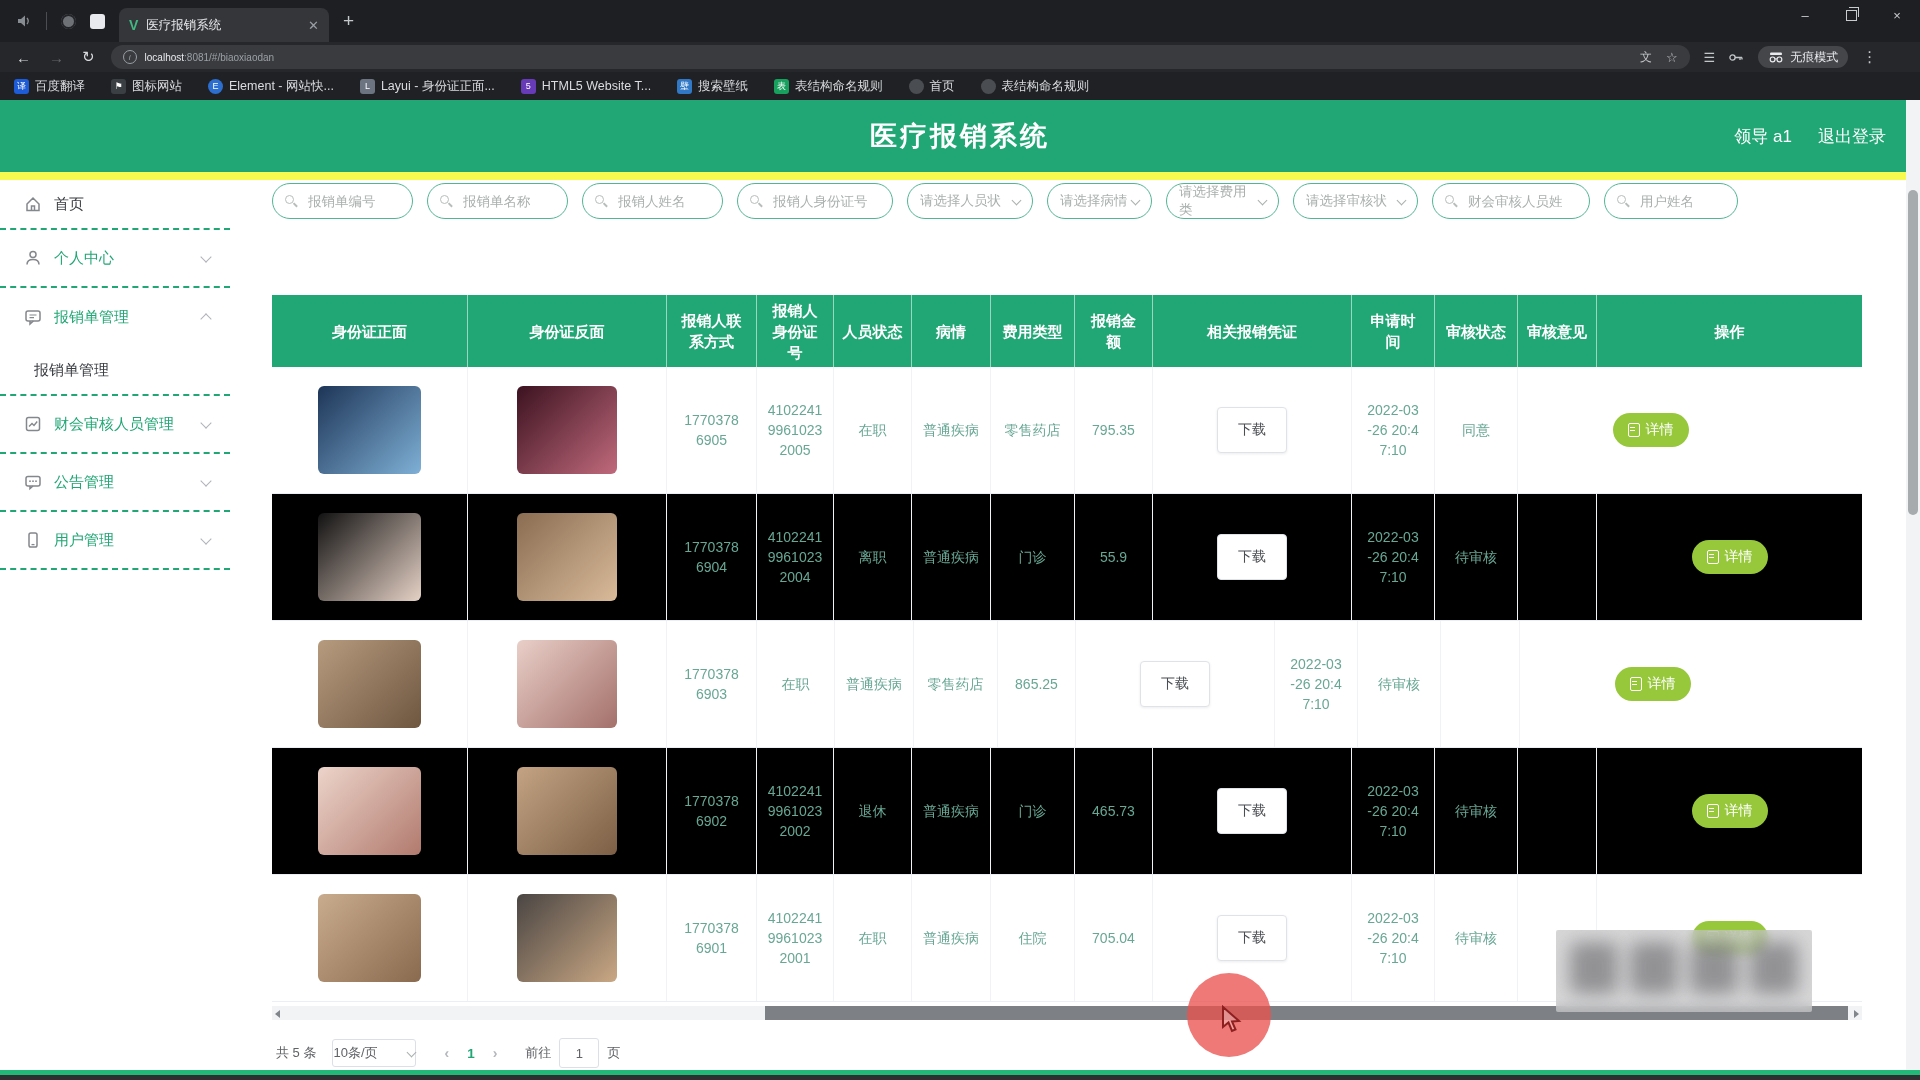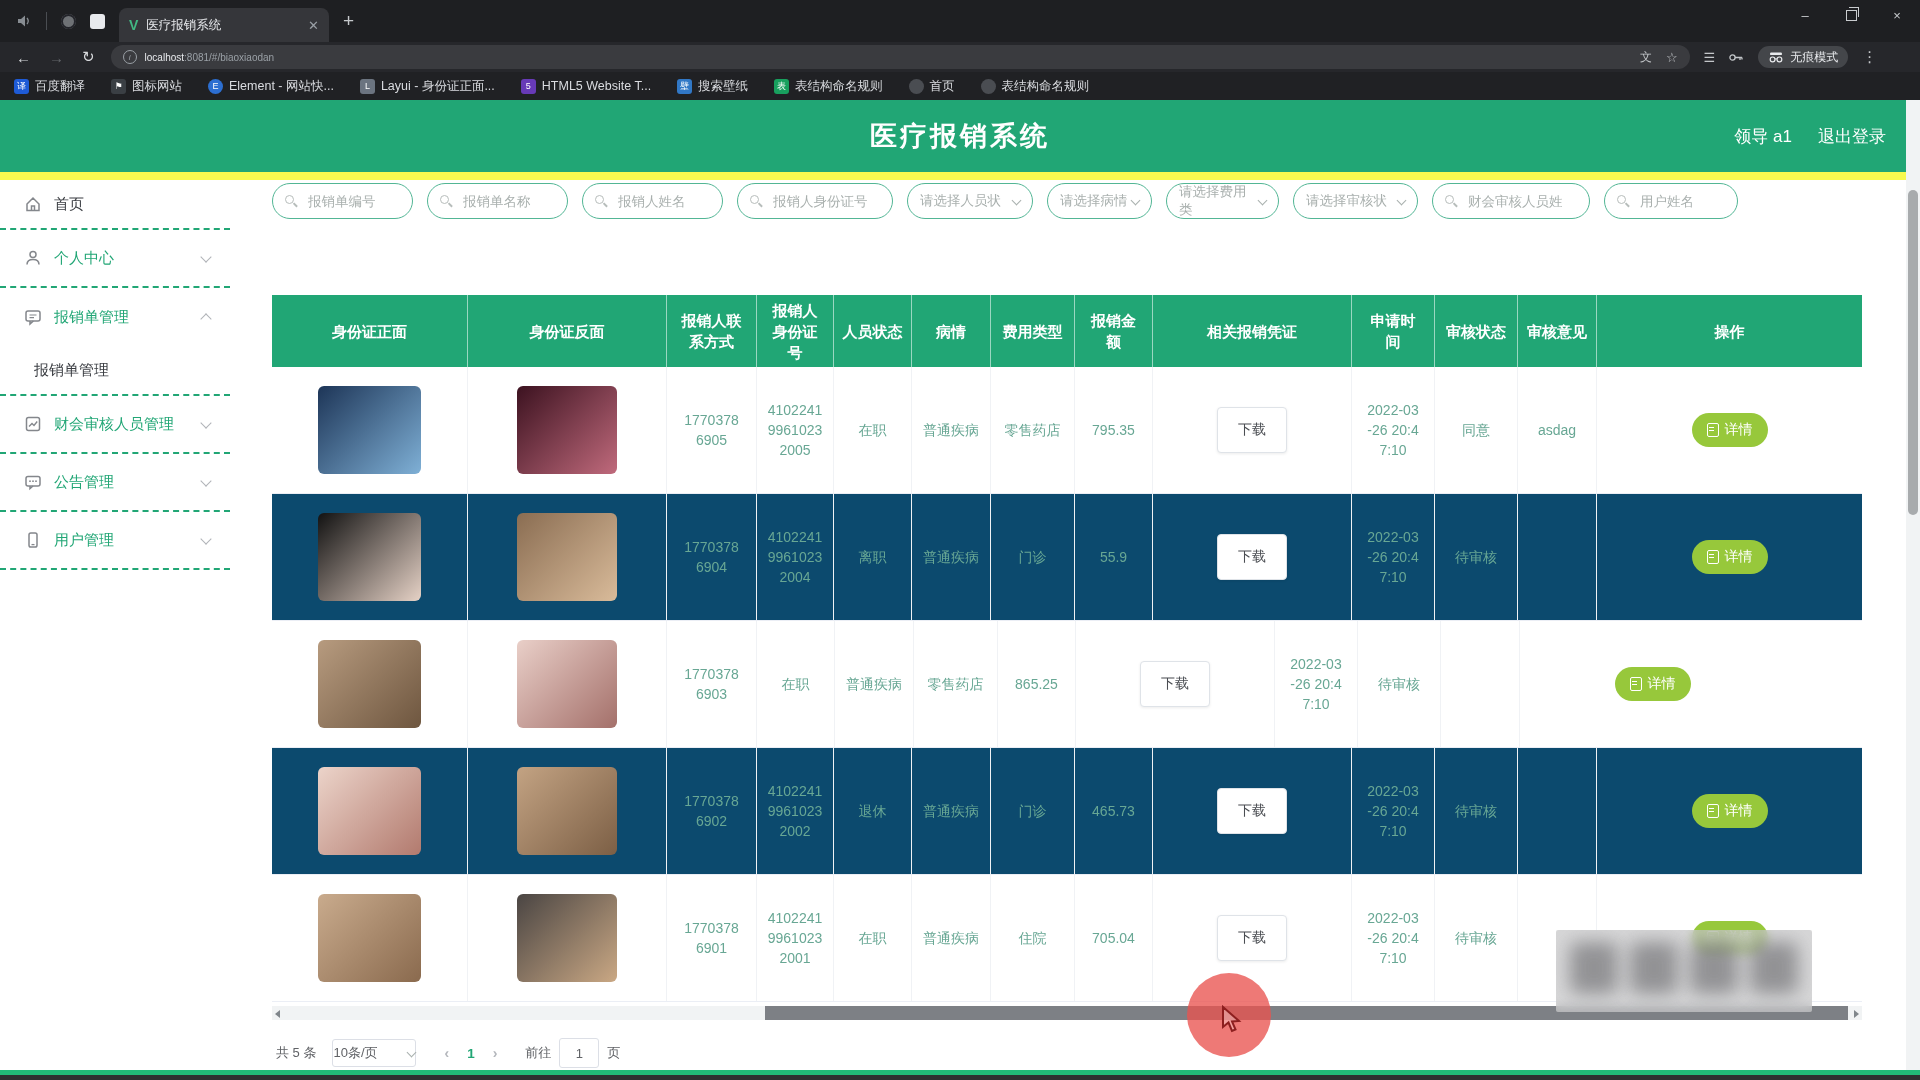--- a/index.html
+++ b/index.html
@@ -61,21 +61,21 @@
   .mag::before{content:"";position:absolute;width:7px;height:7px;border:1.5px solid #b7bdbb;border-radius:50%;left:0;top:0;}
   .mag::after{content:"";position:absolute;width:5px;height:1.5px;background:#b7bdbb;transform:rotate(45deg);right:0;bottom:2px;}
   .pchev{width:6px;height:6px;border-right:1.5px solid #a9b0ae;border-bottom:1.5px solid #a9b0ae;transform:rotate(45deg);margin-left:auto;margin-top:-2px;}
   .w141{width:141px}.w156{width:156px}.w126{width:126px}.w105{width:105px}.w113{width:113px}.w125{width:125px}.w158{width:158px}.w134{width:134px}
   
   .table{position:absolute;left:272px;top:295px;width:1590px;}
   .thead{display:flex;height:72px;background:#21a675;}
   .th{display:flex;align-items:center;justify-content:center;text-align:center;color:#fff;font-size:15px;font-weight:bold;border-right:1px solid rgba(255,255,255,.55);box-sizing:border-box;line-height:21px;}
   .th:last-child{border-right:none;text-align:right;}
   .trow{display:flex;height:126px;border-bottom:1px solid #ebeef5;}
-  .trow.alt{background:#0c4a6e;}
+  .trow.alt{background:#000000;}
   .td{display:flex;align-items:center;justify-content:center;text-align:center;color:#68a794;font-size:14px;border-right:1px solid #f0f2f5;box-sizing:border-box;word-break:break-all;line-height:20px;}
   .td:last-child{border-right:none;}
   .c0{flex:0 0 196px}.c1{flex:0 0 199px}.c2{flex:0 0 90px;padding:0 16px}.c3{flex:0 0 77px;padding:0 9px}
   .c4{flex:0 0 78px}.c5{flex:0 0 79px}.c6{flex:0 0 84px}.c7{flex:0 0 78px;padding:0 10px}
   .c8{flex:0 0 199px}.c9{flex:0 0 83px;padding:0 14px}.c10{flex:0 0 83px}.c11{flex:0 0 79px}.c12{flex:0 0 265px}
   .th.c2,.th.c3{padding:0 12px}
   .photo{width:103px;height:88px;border-radius:6px;}
   .photo.b{width:100px;}
   .dlbtn{background:#fff;border:1px solid #dfe3e8;border-radius:4px;box-shadow:0 1px 3px rgba(0,0,0,.08);padding:13px 20px;font-size:14px;color:#4a4d52;}
   .detail{display:inline-flex;align-items:center;gap:6px;background:#97c83b;border:none;border-radius:17px;height:34px;padding:0 15px;color:#fff;font-size:14px;}
@@ -339,21 +339,20 @@
       <div class="td c3">410224199610232005</div>
       <div class="td c4">在职</div>
       <div class="td c5">普通疾病</div>
       <div class="td c6">零售药店</div>
       <div class="td c7">795.35</div>
       <div class="td c8">
           <button class="dlbtn">下载</button>
         </div>
       <div class="td c9">2022-03-26 20:47:10</div>
       <div class="td c10">同意</div>
-      <div class="td c11">asdag</div>
       <div class="td c12">
           <button class="detail">
             <span class="doc"></span>
             <span>详情</span>
           </button>
         </div>
     </div>
 
     <div class="trow alt">
       <div class="td c0">

